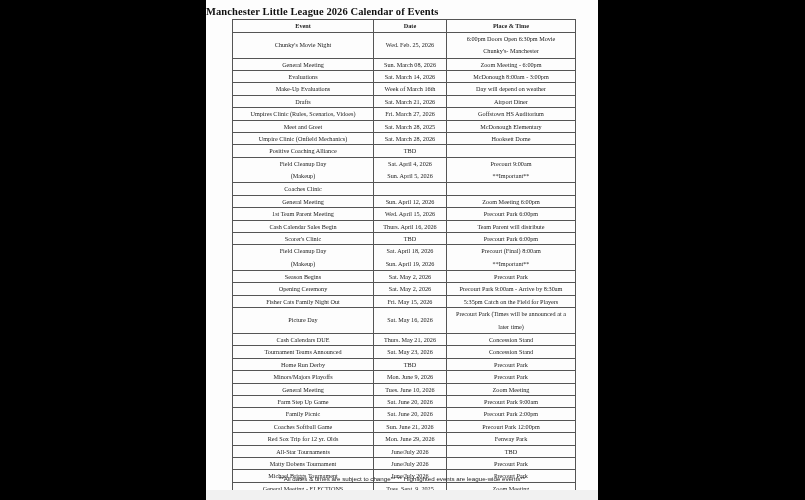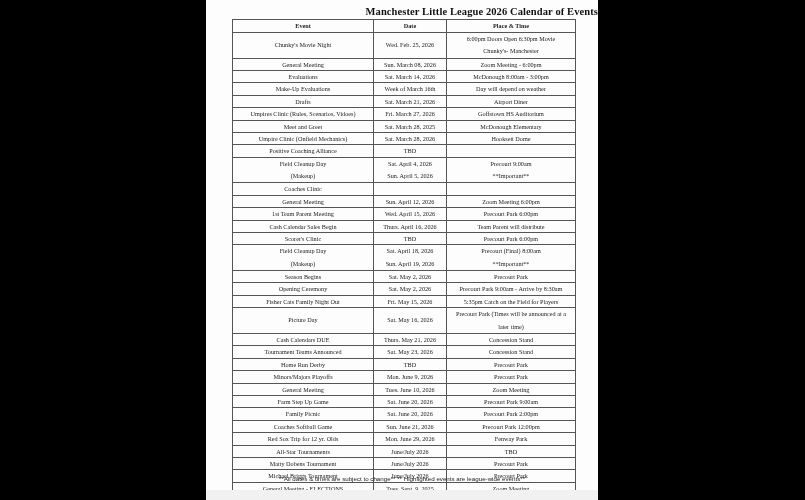--- a/index.html
+++ b/index.html
@@ -1,19 +1,19 @@
 <!DOCTYPE html>
 <html><head>
 <meta charset="utf-8">
 <style>
   html, body { margin:0; padding:0; }
   body { width:805px; height:500px; background:#000; position:relative; overflow:hidden; font-family:"Liberation Serif", serif; }
   .page { position:absolute; left:206px; top:0; width:392px; height:500px; background:#fdfdfd; }
   .page-gap { position:absolute; left:0; top:490px; width:392px; height:10px; background:#f1f1f1; }
-  .title { position:absolute; left:0; top:6px; width:392px; text-align:right; font-weight:bold; font-size:10.5px; color:#111; letter-spacing:0.1px; }
+  .title { position:absolute; left:0; top:6px; width:392px; text-align:left; font-weight:bold; font-size:10.5px; color:#111; letter-spacing:0.1px; }
   table { position:absolute; left:26px; top:19px; width:343px; border-collapse:collapse; table-layout:fixed; }
   td, th { border:1px solid #555; text-align:center; font-size:6.2px; color:#222; padding:0; line-height:11.4px; height:11.4px; overflow:hidden; white-space:nowrap; font-weight:normal; }
   th { font-weight:bold; font-size:6.2px; height:12px; line-height:12px; }
   col.c1 { width:141px; } col.c2 { width:73px; } col.c3 { width:129px; }
   .two { line-height:12.3px; }
   .footer { position:absolute; left:0; top:475px; width:392px; text-align:center; font-family:"Liberation Sans", sans-serif; font-size:6.2px; color:#222; }
 </style>
 </head>
 <body>
 

